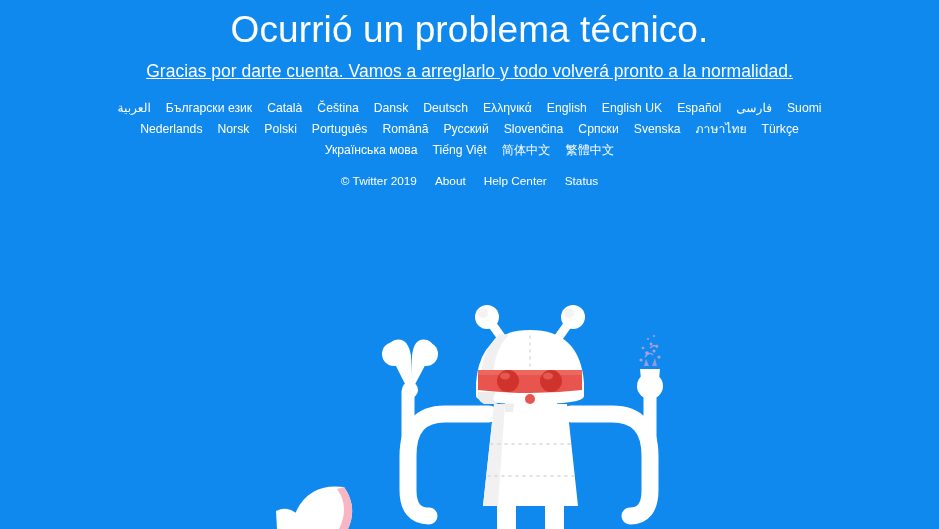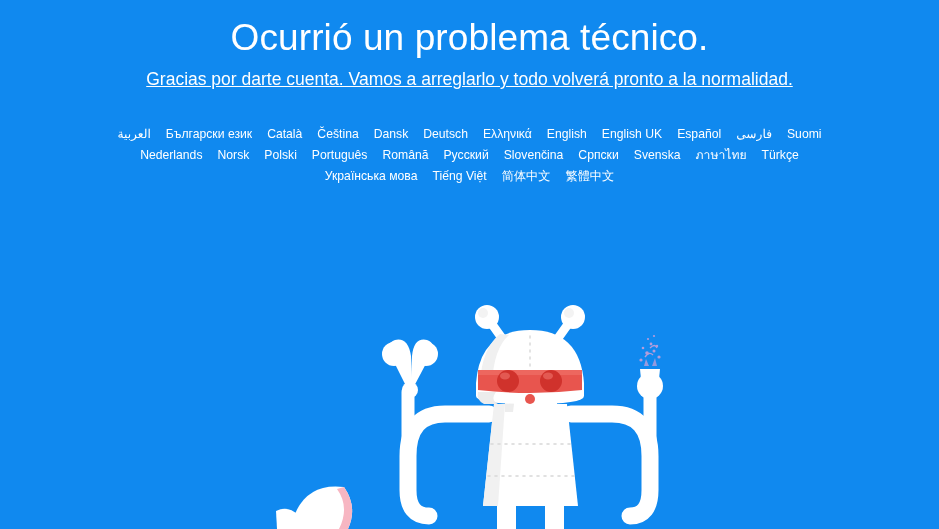--- a/index.html
+++ b/index.html
@@ -20,21 +20,21 @@
   #error-page {
     position: absolute;
     inset: 0;
     background: #1089ef;
     overflow: hidden;
   }
 
   
   .text-block {
     position: absolute;
-    top: 8px;
+    top: 0;
     left: 0;
     width: 939px;
     text-align: center;
     padding-top: 6px;
   }
 
   .page-title {
     font-size: 37px;
     font-weight: 300;
     line-height: 48px;
@@ -46,21 +46,21 @@
     font-size: 17.5px;
     font-weight: 300;
     line-height: 28px;
     color: #ffffff;
     margin-top: 3px;
     text-decoration: underline;
   }
 
   
   .language-list {
-    margin-top: 30px;
+    margin-top: 12px;
     width: 939px;
   }
 
   .lang-row {
     width: 100%;
     text-align: center;
     line-height: 20px;
     white-space: nowrap;
   }
 
@@ -121,20 +121,23 @@
         <a class="lang-link">العربية</a><a class="lang-link">Български език</a><a class="lang-link">Català</a><a class="lang-link">Čeština</a><a class="lang-link">Dansk</a><a class="lang-link">Deutsch</a><a class="lang-link">Ελληνικά</a><a class="lang-link">English</a><a class="lang-link">English UK</a><a class="lang-link">Español</a><a class="lang-link">فارسی</a><a class="lang-link">Suomi</a>
       </div>
       <div class="lang-row">
         <a class="lang-link">Nederlands</a><a class="lang-link">Norsk</a><a class="lang-link">Polski</a><a class="lang-link">Português</a><a class="lang-link">Română</a><a class="lang-link">Русский</a><a class="lang-link">Slovenčina</a><a class="lang-link">Српски</a><a class="lang-link">Svenska</a><a class="lang-link">ภาษาไทย</a><a class="lang-link">Türkçe</a>
       </div>
       <div class="lang-row">
         <a class="lang-link">Українська мова</a><a class="lang-link">Tiếng Việt</a><a class="lang-link">简体中文</a><a class="lang-link">繁體中文</a>
       </div>
     </nav>
 
+    <div class="footer-links">
+      <span class="footer-item footer-copyright">© Twitter 2019</span><a class="footer-item footer-link">About</a><a class="footer-item footer-link">Help Center</a><a class="footer-item footer-link">Status</a>
+    </div>
 
   </div>
 
   <svg class="illustration" viewBox="0 0 939 529">
 
     <g>
       <path d="M344 487 Q304 482 292 522 Q292 529 292 529 L348 529 Q358 507 344 487 Z" fill="#ffffff"></path>
       <path d="M344 487 Q358 507 348 529 L339 529 Q350 507 337 489 Z" fill="#f7b6c2"></path>
       <path d="M276 511 Q288 505 298 515 L308 529 L277 529 Z" fill="#ffffff"></path>
     </g>

